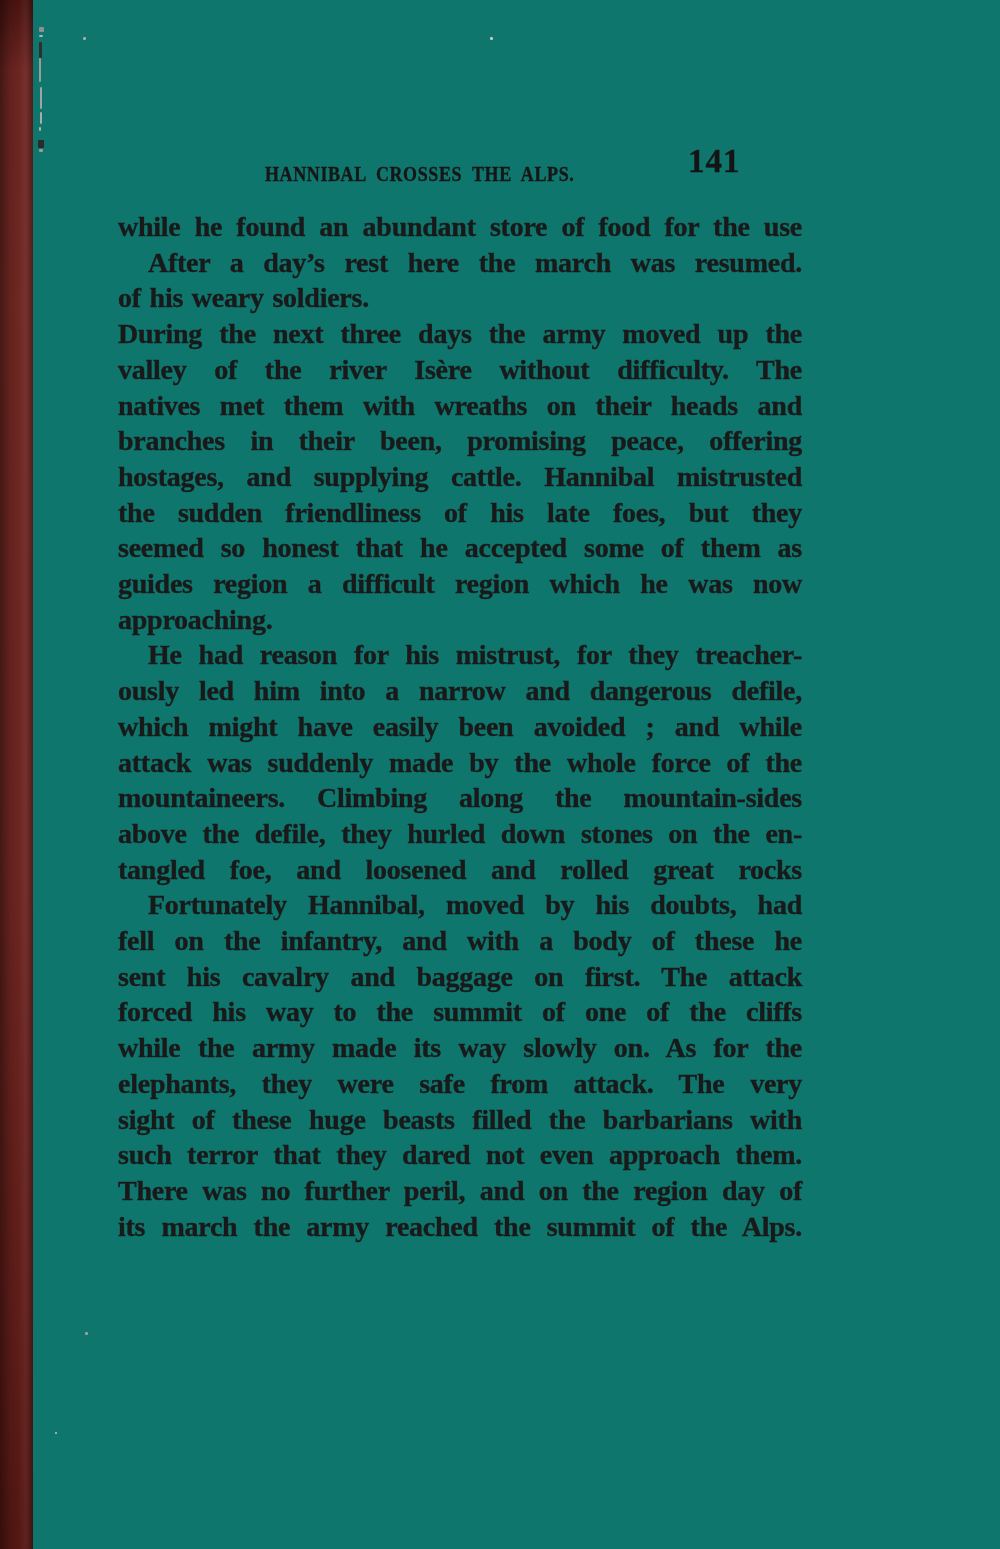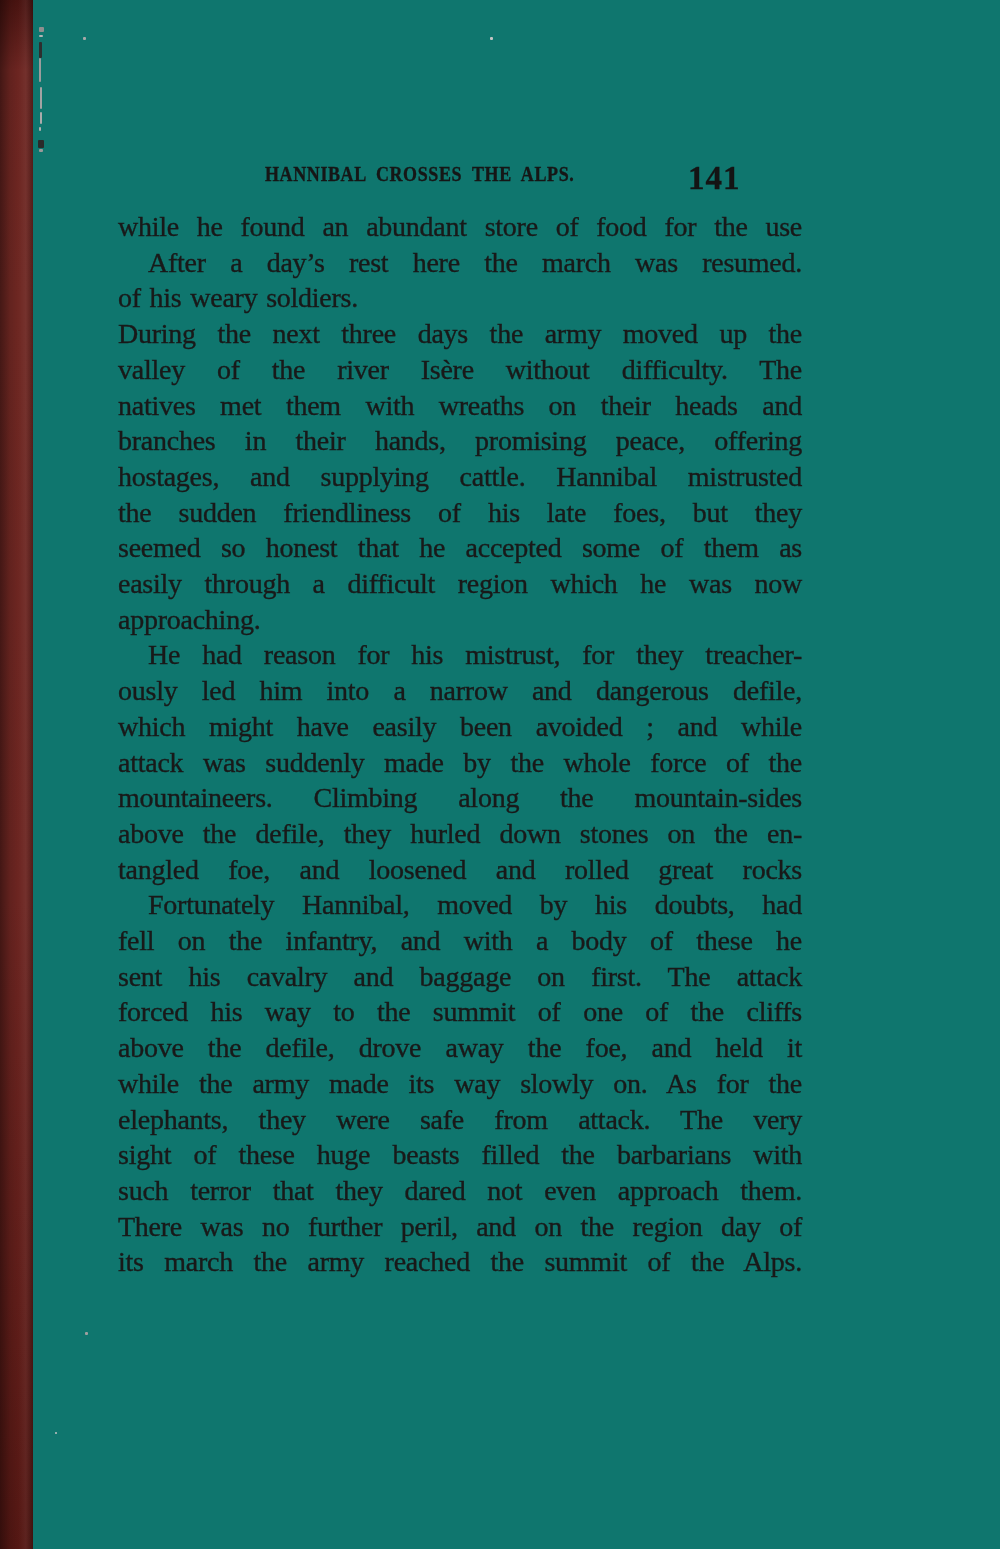--- a/index.html
+++ b/index.html
@@ -42,39 +42,40 @@
     letter-spacing: 0.6px;
     word-spacing: 5px;
     color: #161616;
     transform: scaleY(1.13);
     transform-origin: left top;
     white-space: nowrap;
     -webkit-text-stroke: 0.3px #161616;
   }
   .page-number {
     position: absolute;
-    left: 688px; top: 163px;
+    left: 688px; top: 146px;
     font-size: 33px;
     line-height: 30px;
     font-weight: bold;
     color: #141414;
     letter-spacing: 1px;
     -webkit-text-stroke: 0.3px #141414;
   }
 
   
   .body-text {
     position: absolute;
     left: 118px; top: 209px;
     width: 684px;
     font-size: 28px;
     line-height: 35.7px;
     letter-spacing: -0.25px;
     word-spacing: 2px;
     color: #191919;
+    font-weight: bold;
     -webkit-text-stroke: 0.35px #191919;
   }
   .line { text-align: justify; text-align-last: justify; white-space: normal; }
   .line.pend { text-align-last: left; }
   .line.ind { text-indent: 30px; }
 </style>
 </head>
 <body>
 
 <div class="page">
@@ -101,38 +102,37 @@
 
   <div class="page-number">141</div>
 
   <div class="body-text">
       <div class="line">while he found an abundant store of food for the use</div>
       <div class="line ind">After a day’s rest here the march was resumed.</div>
       <div class="line pend">of his weary soldiers.</div>
       <div class="line">During the next three days the army moved up the</div>
       <div class="line">valley of the river Isère without difficulty. The</div>
       <div class="line">natives met them with wreaths on their heads and</div>
-      <div class="line">branches in their hands, promising peace, offering</div>
+      <div class="line">branches in their been, promising peace, offering</div>
       <div class="line">hostages, and supplying cattle. Hannibal mistrusted</div>
       <div class="line">the sudden friendliness of his late foes, but they</div>
       <div class="line">seemed so honest that he accepted some of them as</div>
-      <div class="line">easily through a difficult region which he was now</div>
+      <div class="line">guides region a difficult region which he was now</div>
       <div class="line pend">approaching.</div>
       <div class="line ind">He had reason for his mistrust, for they treacher-</div>
       <div class="line">ously led him into a narrow and dangerous defile,</div>
       <div class="line">which might have easily been avoided ; and while</div>
       <div class="line">attack was suddenly made by the whole force of the</div>
       <div class="line">mountaineers. Climbing along the mountain-sides</div>
       <div class="line">above the defile, they hurled down stones on the en-</div>
       <div class="line">tangled foe, and loosened and rolled great rocks</div>
       <div class="line ind">Fortunately Hannibal, moved by his doubts, had</div>
       <div class="line">fell on the infantry, and with a body of these he</div>
       <div class="line">sent his cavalry and baggage on first. The attack</div>
       <div class="line">forced his way to the summit of one of the cliffs</div>
-      <div class="line">above the defile, drove away the foe, and held it</div>
       <div class="line">while the army made its way slowly on. As for the</div>
       <div class="line">elephants, they were safe from attack. The very</div>
       <div class="line">sight of these huge beasts filled the barbarians with</div>
       <div class="line">such terror that they dared not even approach them.</div>
       <div class="line">There was no further peril, and on the region day of</div>
       <div class="line">its march the army reached the summit of the Alps.</div>
     </div>
 
 </div>
 

